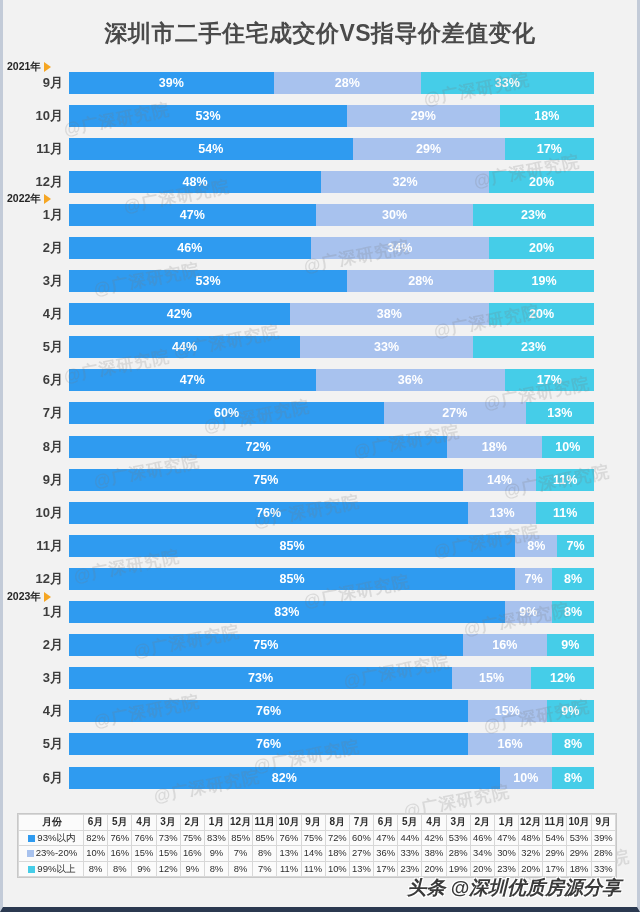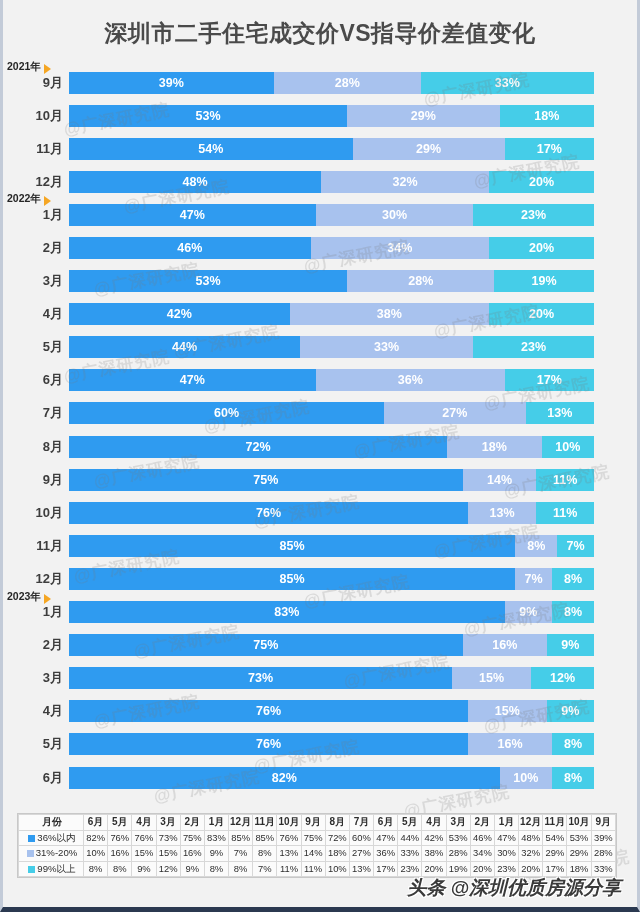--- a/index.html
+++ b/index.html
@@ -83,21 +83,21 @@
   }
   .seg.s1 { background: #2f9bf0; }
   .seg.s2 { background: #a8c2ee; }
   .seg.s3 { background: #45cde8; }
 
   
   .year-marker {
     position: absolute;
     left: 4px;
     display: flex;
-    align-items: flex-end;
+    align-items: center;
     gap: 3px;
     font-size: 10.5px;
     font-weight: bold;
     color: #262626;
     white-space: nowrap;
     z-index: 5;
   }
   .year-marker .tri {
     width: 0;
     height: 0;
@@ -542,21 +542,21 @@
             <td class="hdr-cell">4月</td>
             <td class="hdr-cell">3月</td>
             <td class="hdr-cell">2月</td>
             <td class="hdr-cell">1月</td>
             <td class="hdr-cell">12月</td>
             <td class="hdr-cell">11月</td>
             <td class="hdr-cell">10月</td>
             <td class="hdr-cell">9月</td>
           </tr>
           <tr>
-            <td class="rowhead"><span class="sw sw1"></span><span>36%以内</span></td>
+            <td class="rowhead"><span class="sw sw1"></span><span>93%以内</span></td>
             <td>82%</td>
             <td>76%</td>
             <td>76%</td>
             <td>73%</td>
             <td>75%</td>
             <td>83%</td>
             <td>85%</td>
             <td>85%</td>
             <td>76%</td>
             <td>75%</td>
@@ -567,21 +567,21 @@
             <td>42%</td>
             <td>53%</td>
             <td>46%</td>
             <td>47%</td>
             <td>48%</td>
             <td>54%</td>
             <td>53%</td>
             <td>39%</td>
           </tr>
           <tr>
-            <td class="rowhead"><span class="sw sw2"></span><span>31%-20%</span></td>
+            <td class="rowhead"><span class="sw sw2"></span><span>23%-20%</span></td>
             <td>10%</td>
             <td>16%</td>
             <td>15%</td>
             <td>15%</td>
             <td>16%</td>
             <td>9%</td>
             <td>7%</td>
             <td>8%</td>
             <td>13%</td>
             <td>14%</td>

